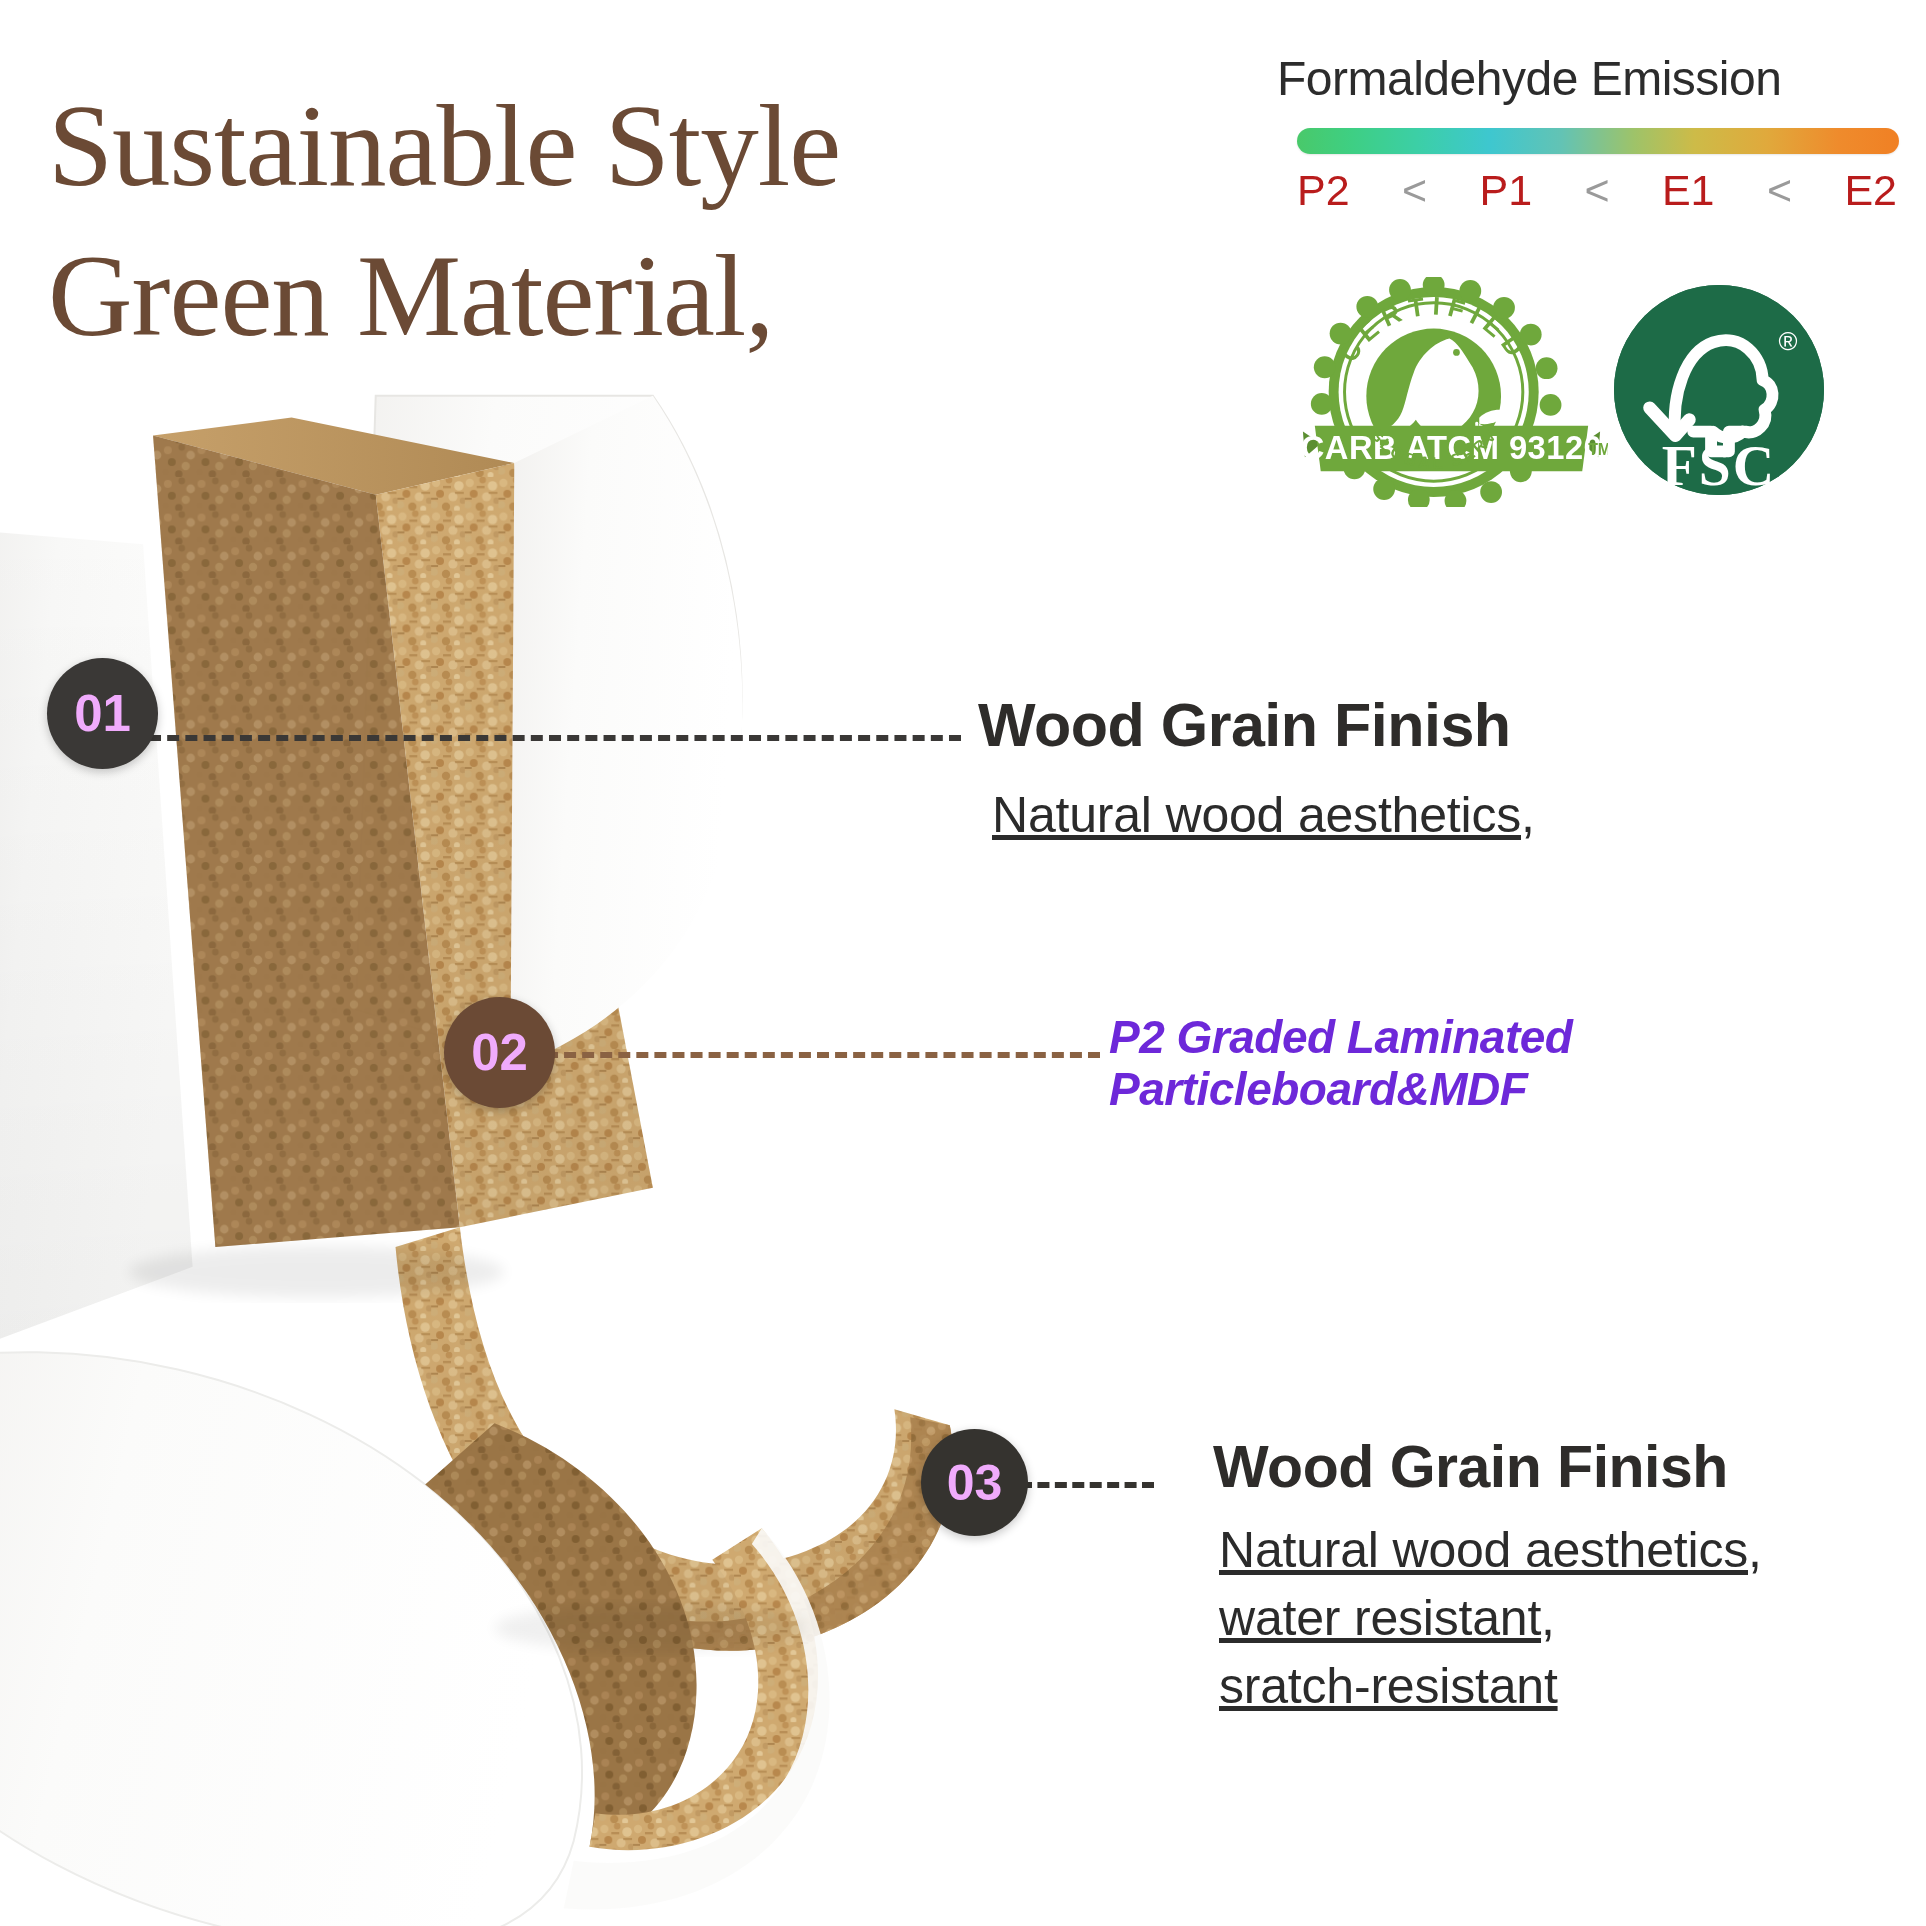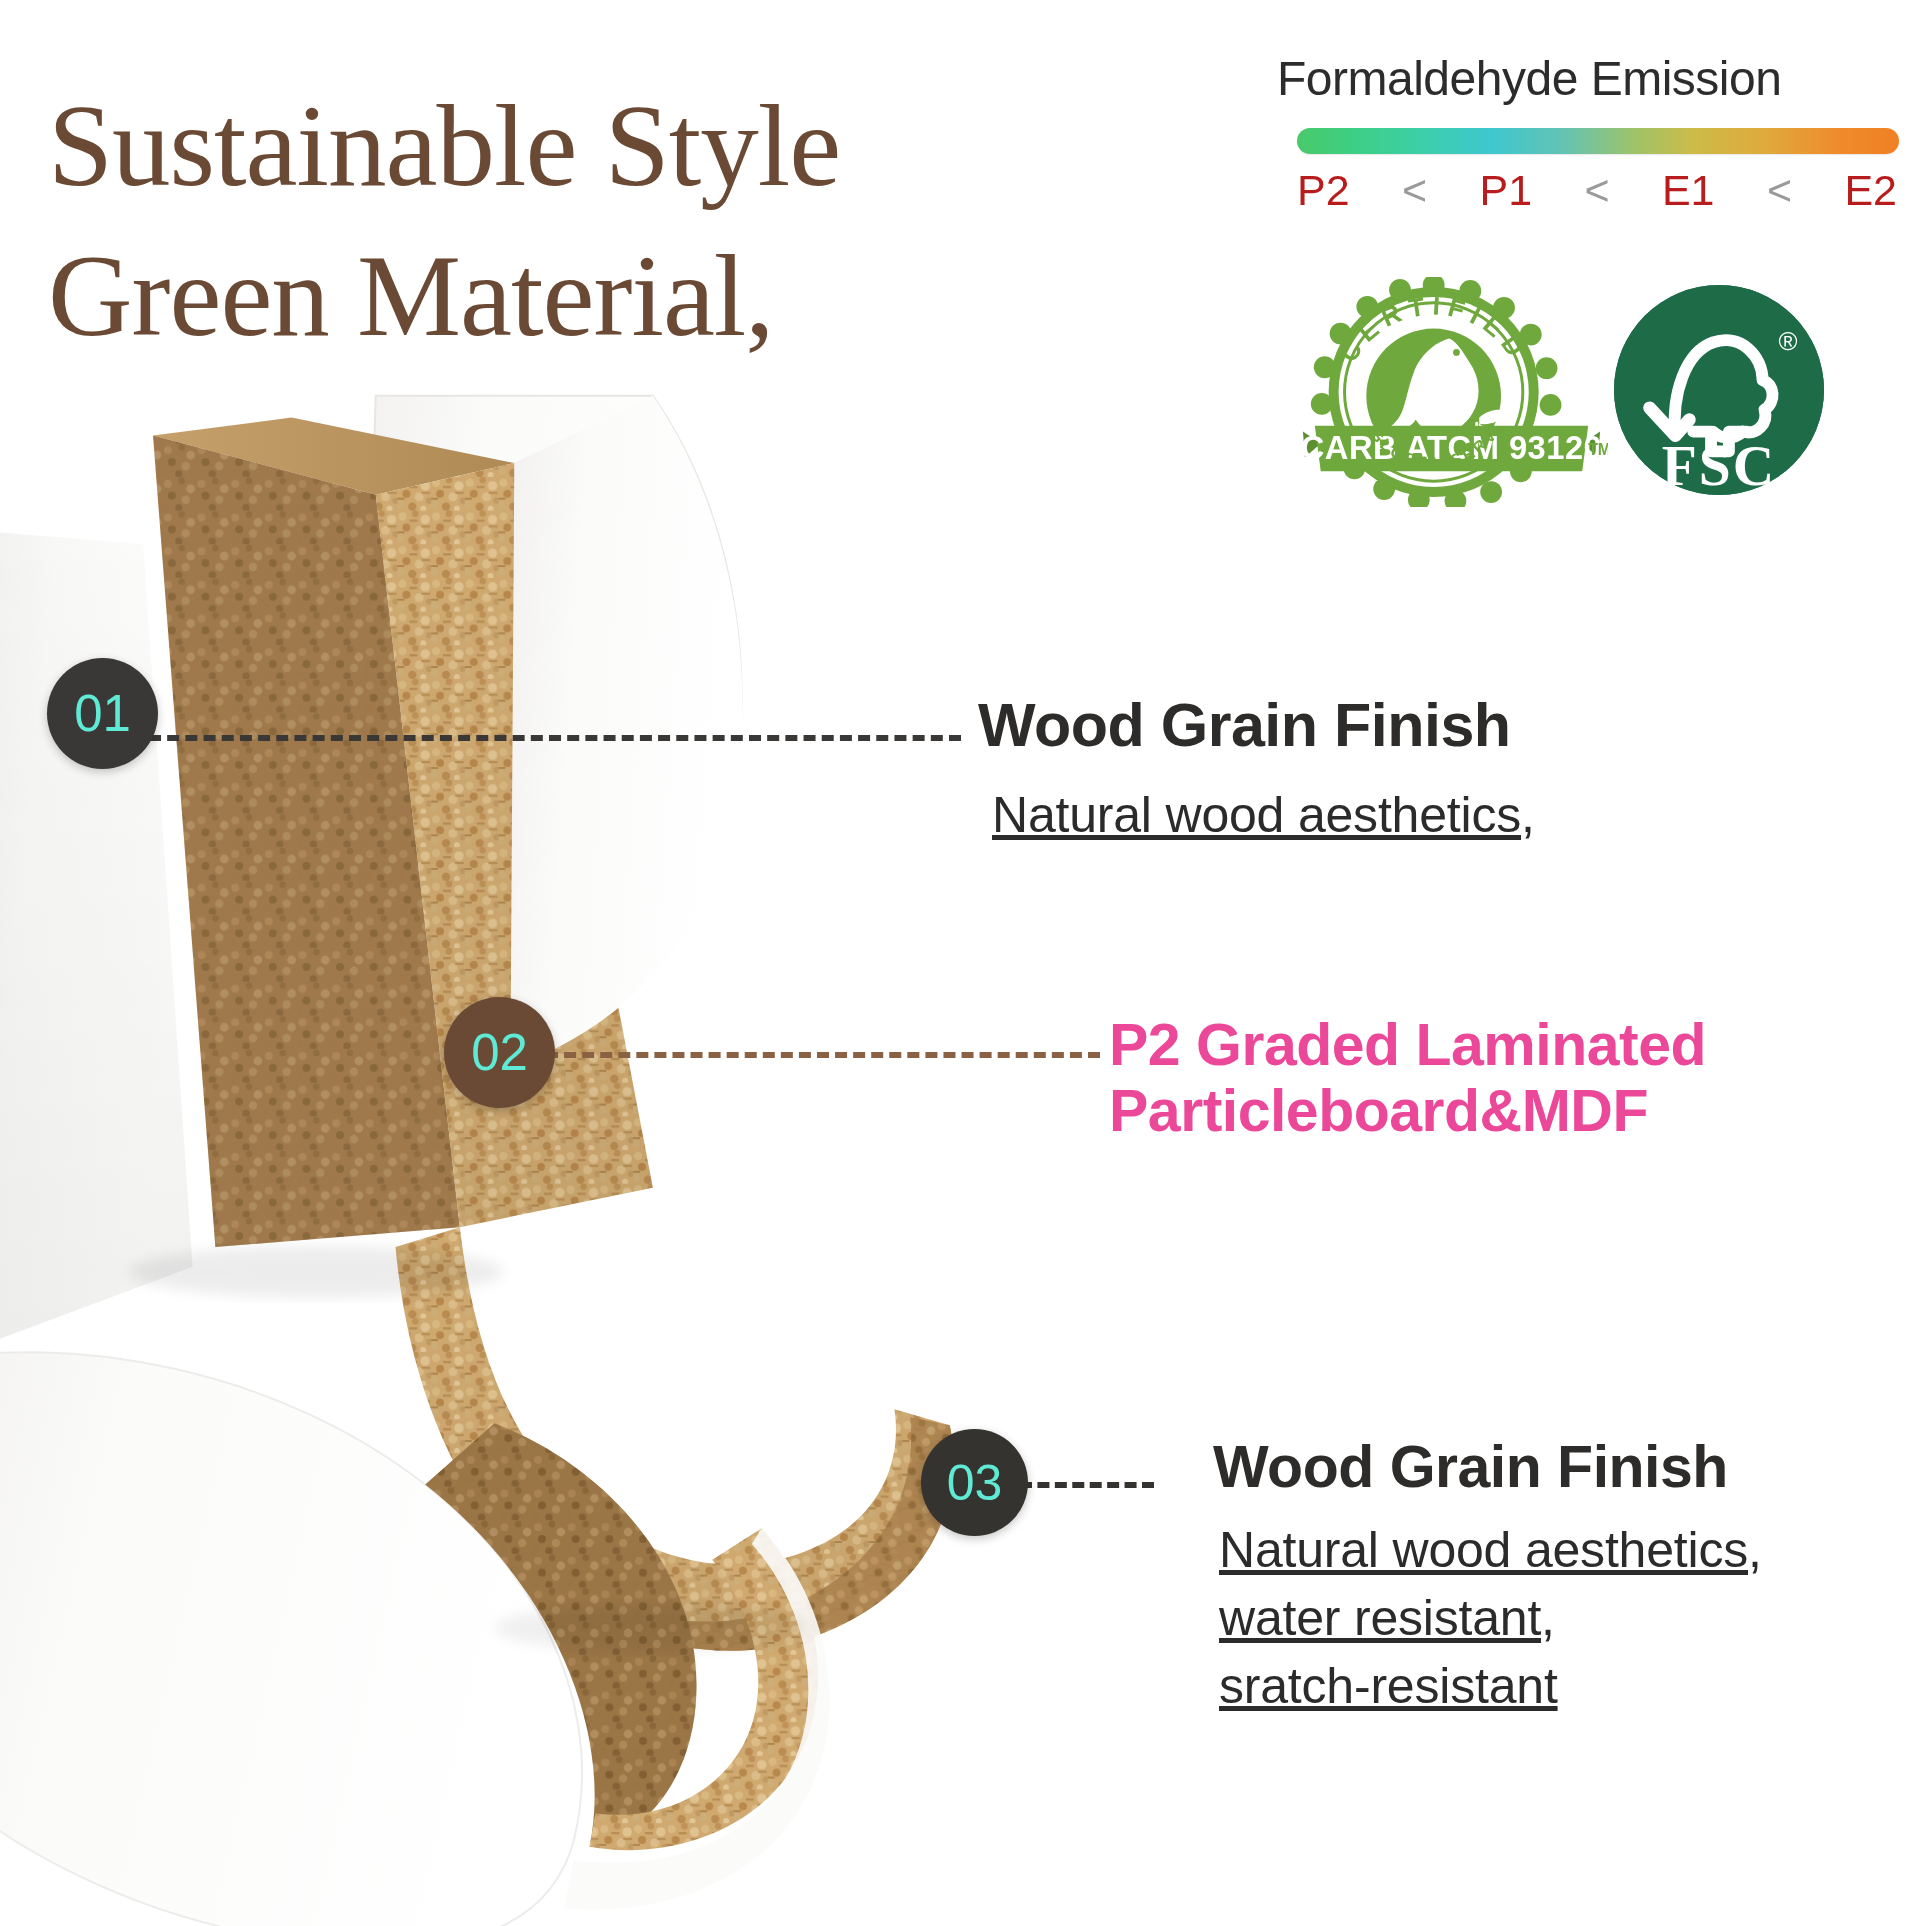--- a/index.html
+++ b/index.html
@@ -61,21 +61,21 @@
   
   #product-art{
     position:absolute; left:-40px; top:376px; width:1069px; height:1554px;
   }
   #product-art svg{ width:100%; height:100%; display:block; }
 
   
   .badge-num{
     position:absolute; border-radius:50%;
     display:flex; align-items:center; justify-content:center;
-    color:#5eead4; font-weight:400; letter-spacing:0px;
+    color:#f0abfc; font-weight:700; letter-spacing:0px;
     box-shadow:0 3px 10px rgba(0,0,0,.22);
     z-index:6;
   }
   #cal1-badge{ left:47px; top:658px; width:111px; height:111px; background:#3a3836; font-size:51px; }
   #cal2-badge{ left:444px; top:997px; width:111px; height:111px; background:#6B4A35; font-size:51px; }
   #cal3-badge{ left:921px; top:1429px; width:107px; height:107px; background:#35332f; font-size:50px; }
 
   .lead{ position:absolute; height:0; border-top-style:dashed; z-index:5; }
   #cal1-line{ left:149px; top:735px; width:812px; border-top-width:6px; border-top-color:#3a3836; }
   #cal2-line{ left:546px; top:1052px; width:554px; border-top-width:6px; border-top-color:#8a6243; }
@@ -84,21 +84,21 @@
   .callout{ position:absolute; z-index:7; }
   .co-head{ font-weight:700; line-height:1.12; letter-spacing:-0.5px; }
   .co-body{ line-height:1.36; letter-spacing:-0.2px;text-decoration:underline; }
   .co-body span{ display:block; white-space:nowrap; }
 
   #callout-1{ left:978px; top:691px; width:891px; }
   #callout-1 .co-head{ font-size:61px; color:#2e2c2a; }
   #callout-1 .co-body{ font-size:50px; color:#2b2b2b; margin-top:22px; padding-left:14px; }
 
   #callout-2{ left:1109px; top:1012px; width:812px; }
-  #callout-2 .co-head{ font-size:59px; color:#ec4899; }
+  #callout-2 .co-head{ font-size:46px; color:#6d28d9;font-style:italic; }
   #callout-2 .co-head span{ display:block; white-space:nowrap; }
   #callout-2 .co-body{ font-size:50px; color:#2b2b2b; margin-top:18px; padding-left:8px; }
 
   #callout-3{ left:1213px; top:1434px; width:752px; }
   #callout-3 .co-head{ font-size:59px; color:#2e2c2a; }
   #callout-3 .co-body{ font-size:50px; color:#2b2b2b; margin-top:16px; padding-left:6px; }
 </style>
 </head>
 <body>
 

